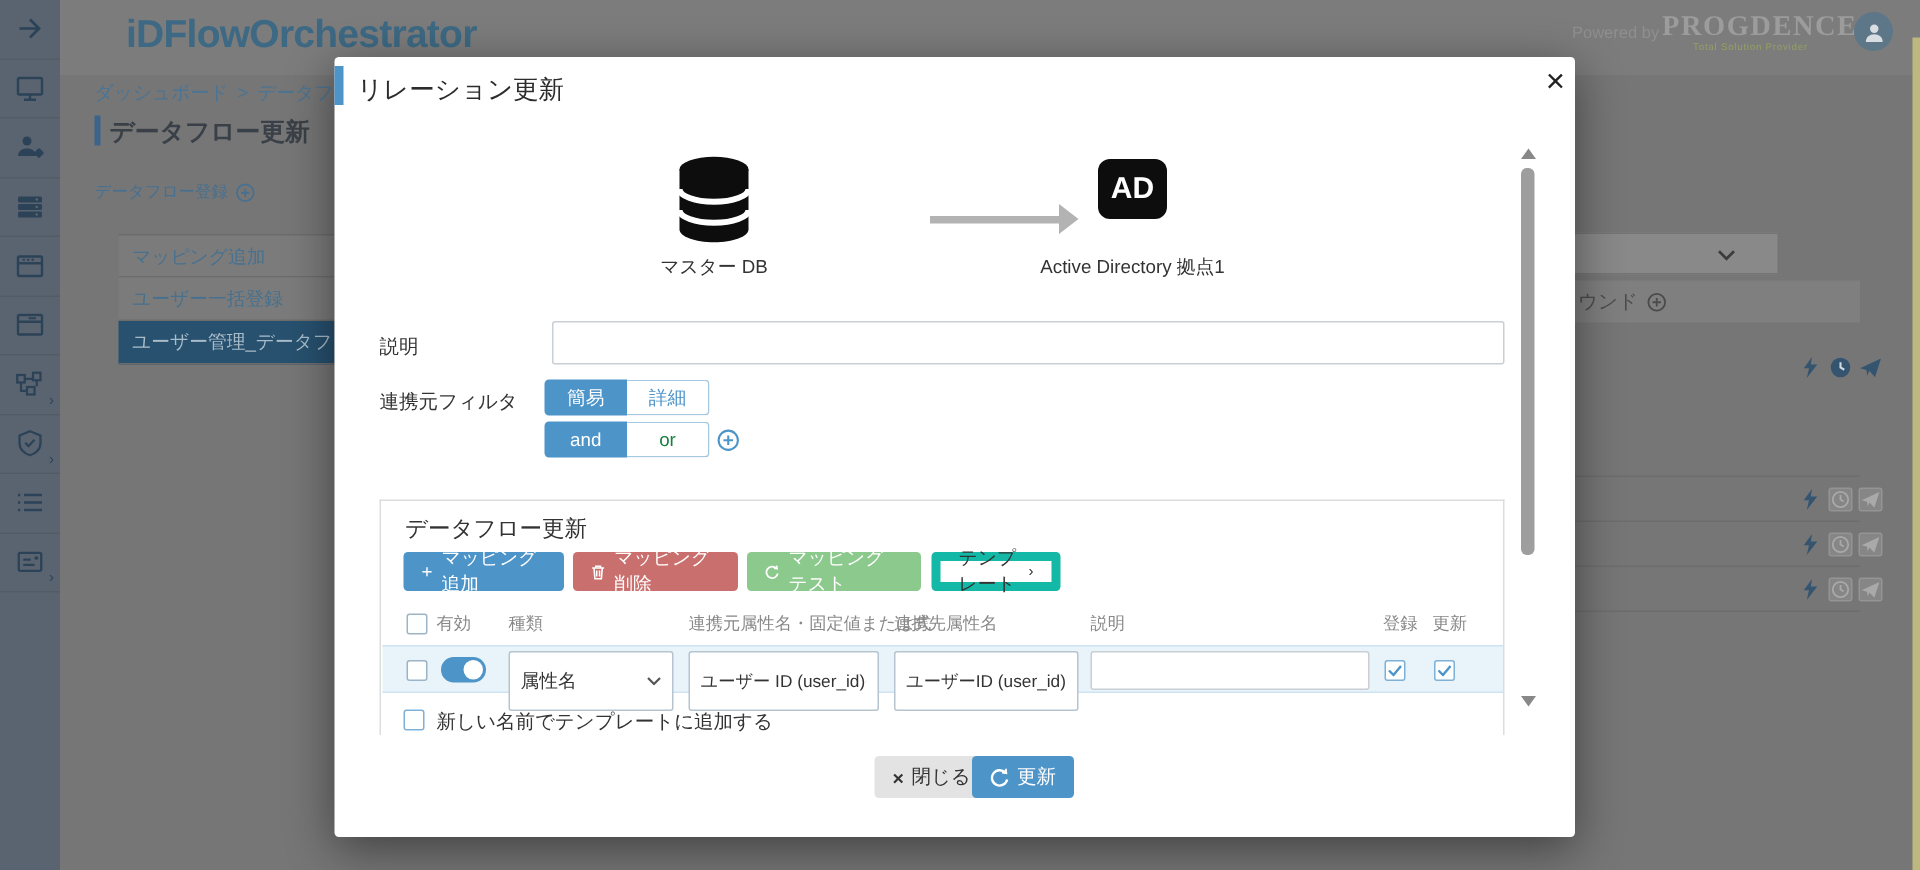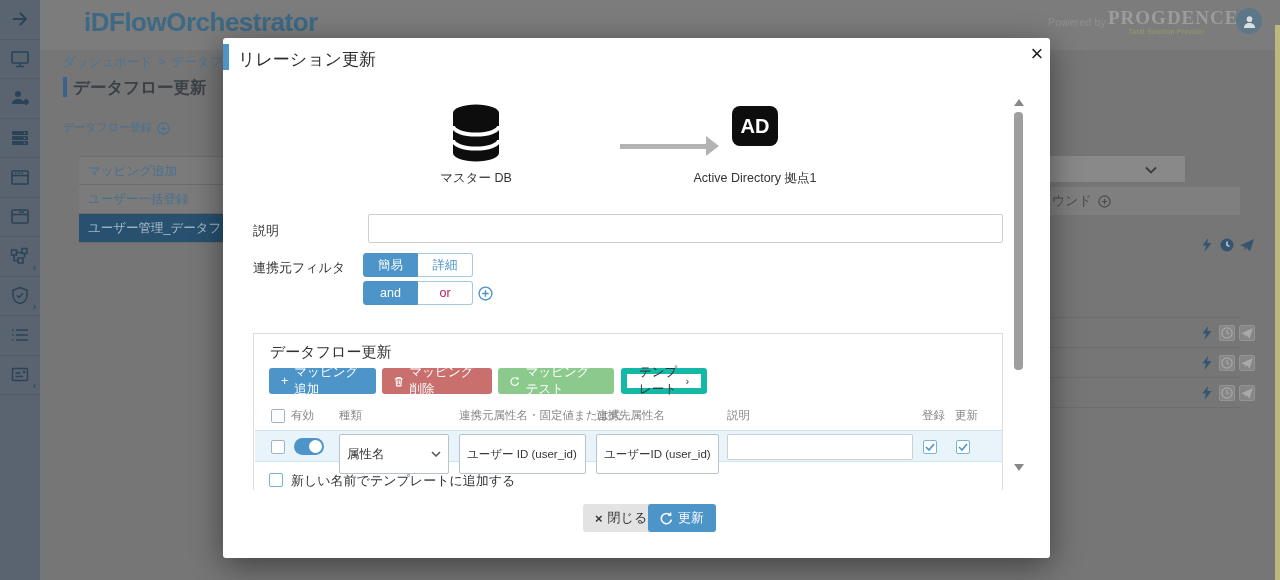--- a/index.html
+++ b/index.html
@@ -57,21 +57,21 @@
                      border-top:10px solid transparent; border-bottom:10px solid transparent; }
   .ad-box { left:509px; top:68px; width:46px; height:40px; background:#0d0d0d; border-radius:8px;
             color:#fff; font-weight:bold; font-size:20px; display:flex; align-items:center; justify-content:center; }
 
   .f-label { font-size:13px; color:#333; }
   .txt-input { background:#fff; border:1px solid #c9cfd4; border-radius:2px; }
   .seg { display:flex; }
   .seg-btn { width:55px; height:24px; font-size:12.5px; display:flex; align-items:center; justify-content:center; cursor:pointer; }
   .seg-on { background:#4d94c9; color:#fff; border:1px solid #4d94c9; }
   .seg-off { background:#fff; color:#4d94c9; border:1px solid #a5c8e1; }
-  .seg-off.dim { color:#be185d; }
+  .seg-off.dim { color:#15803d; }
   .seg .l { border-radius:3px 0 0 3px; } .seg .r { border-radius:0 3px 3px 0; border-left:none; }
 
   .panel { left:30px; top:295px; width:750px; height:157px; border:1px solid #ddd; border-bottom:none; background:#fff; }
   .p-title { left:16px; top:9px; font-size:15px; color:#333; }
   .mbtn { position:absolute; top:34px; height:26px; border-radius:3px; font-size:12.5px; color:#fff;
           display:flex; align-items:center; justify-content:center; gap:6px; padding:0 12px; cursor:pointer; }
   .mbtn.add { left:15px; width:107px; background:#4d94c9; }
   .mbtn.del { left:128px; width:110px; background:#c9706e; }
   .mbtn.test { left:244px; width:116px; background:#8cc98c; }
   .mbtn.tpl { left:367px; width:86px; background:#fff; color:#333; border:6px solid #14b8a6; }

